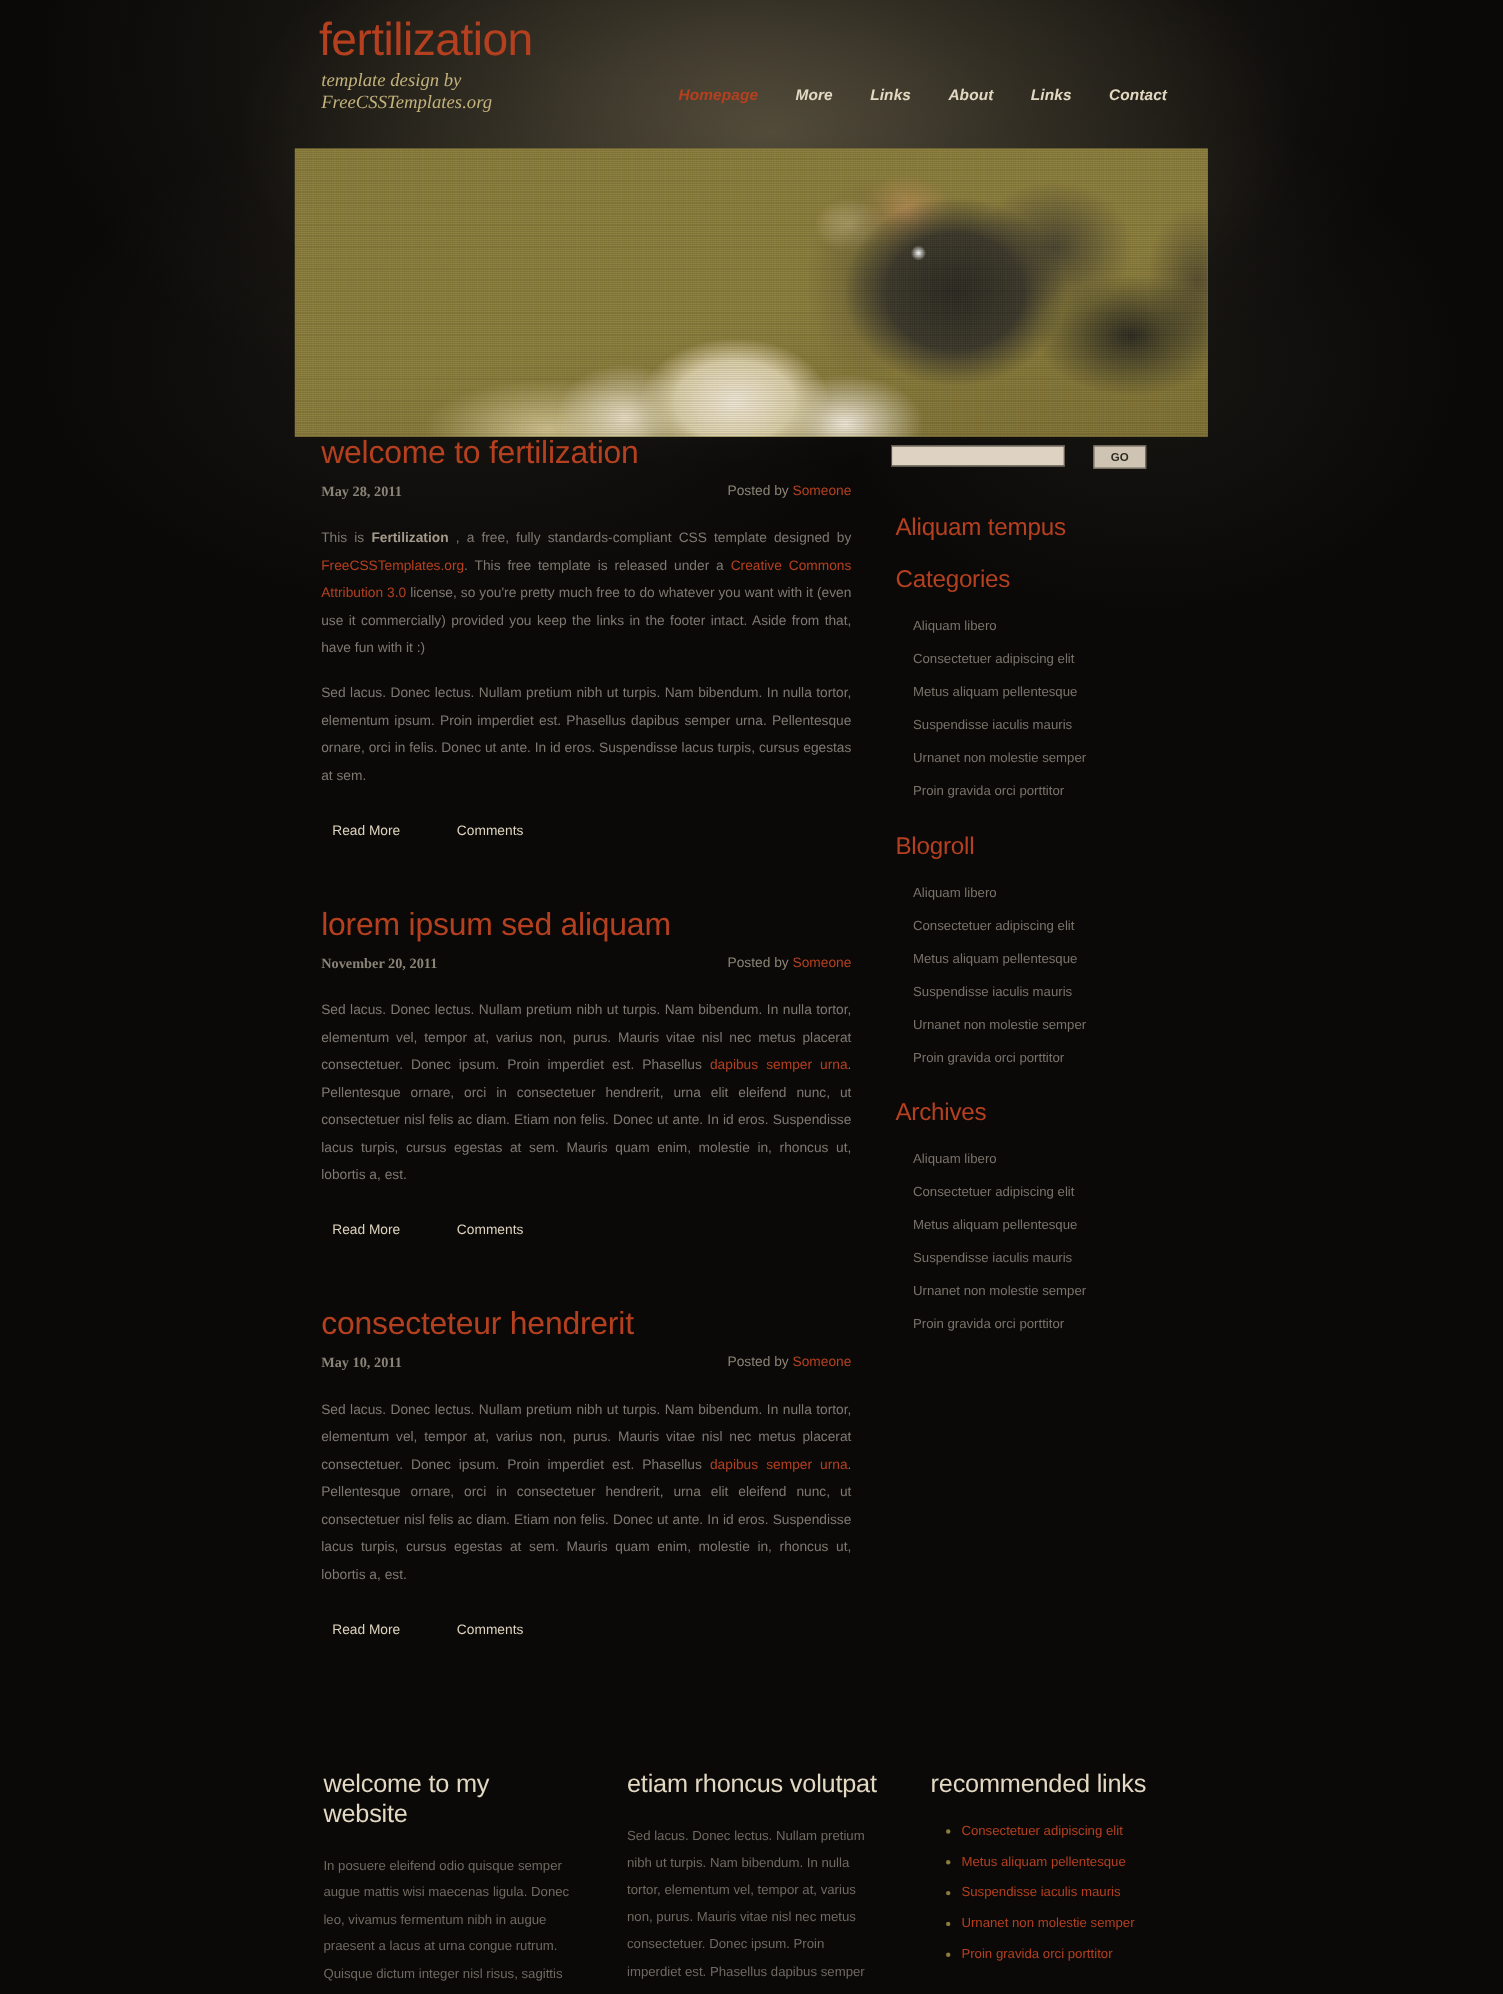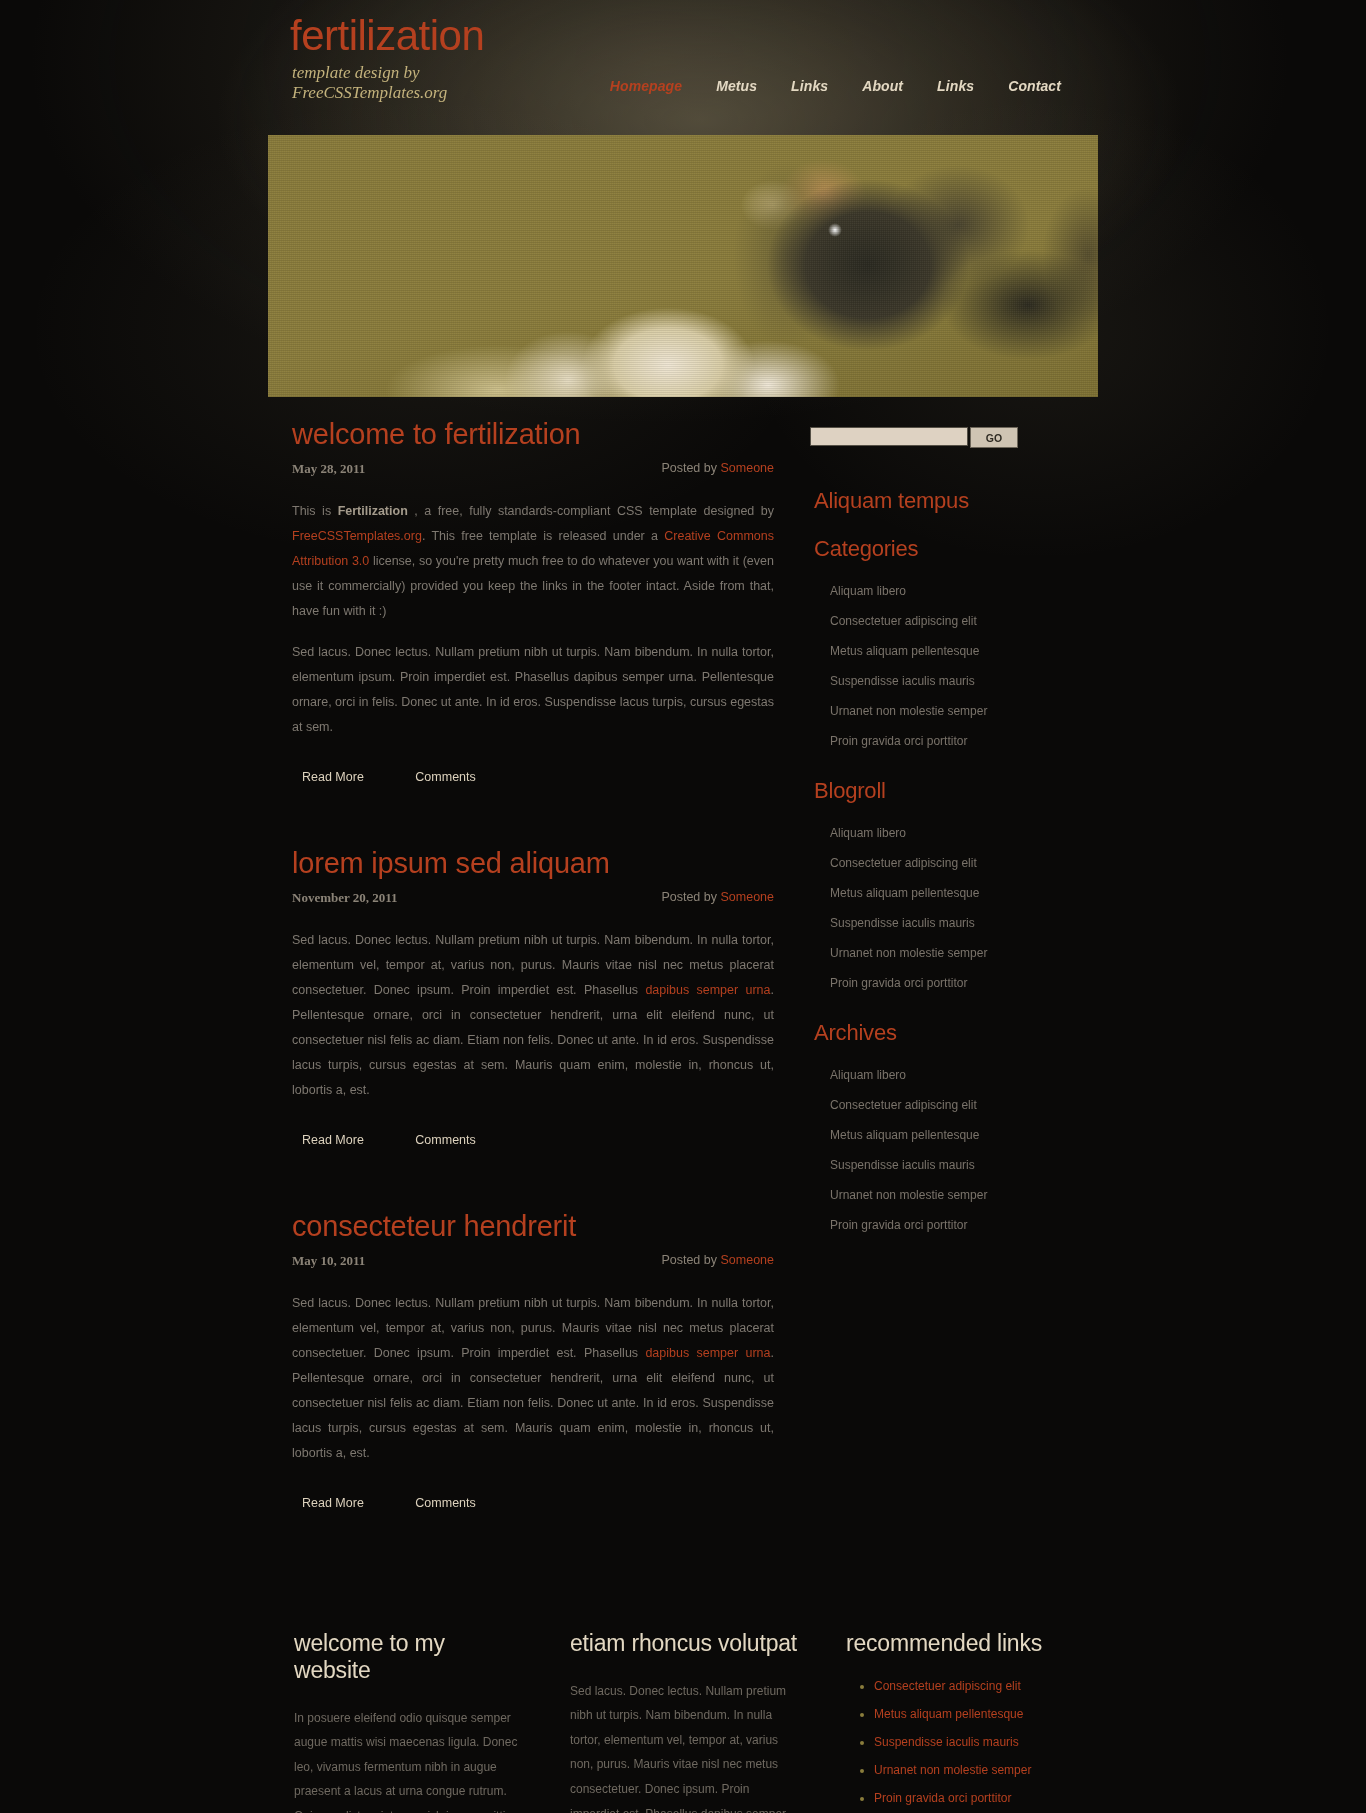--- a/index.html
+++ b/index.html
@@ -141,21 +141,20 @@
       repeating-linear-gradient(90deg, rgba(255,255,255,.25) 0 1px, rgba(0,0,0,0) 1px 2px);
   }
 
   
   #main {
     width: 830px;
     margin: 0 auto;
     display: flex;
     position: relative;
     z-index: 4;
-    padding-top: 22px;
   }
   #content {
     width: 530px;
     padding: 0 22px 0 22px;
   }
   #sidebar {
     width: 300px;
     padding: 0 22px 0 8px;
   }
 
@@ -199,20 +198,21 @@
     color: #ddd2bd;
     text-decoration: none;
     margin-right: 48px;
   }
 
   
   #searchform {
     display: flex;
     margin: 8px 0 40px 0;
     padding-left: 4px;
+    gap: 24px;
   }
   #search-text {
     width: 158px;
     height: 19px;
     border: 1px solid #555046;
     background: #ded2c2;
     font-size: 11px;
     padding: 0 4px;
     color: #3a352c;
     font-family: "Liberation Sans", sans-serif;
@@ -312,21 +312,21 @@
         <span>FreeCSSTemplates.org</span>
       </div>
     </div>
 
     <div id="menu">
       <ul>
         <li>
             <a href="#" class="active">Homepage</a>
           </li>
         <li>
-            <a href="#">Metus</a>
+            <a href="#">More</a>
           </li>
         <li>
             <a href="#">Links</a>
           </li>
         <li>
             <a href="#">About</a>
           </li>
         <li>
             <a href="#">Links</a>
           </li>

